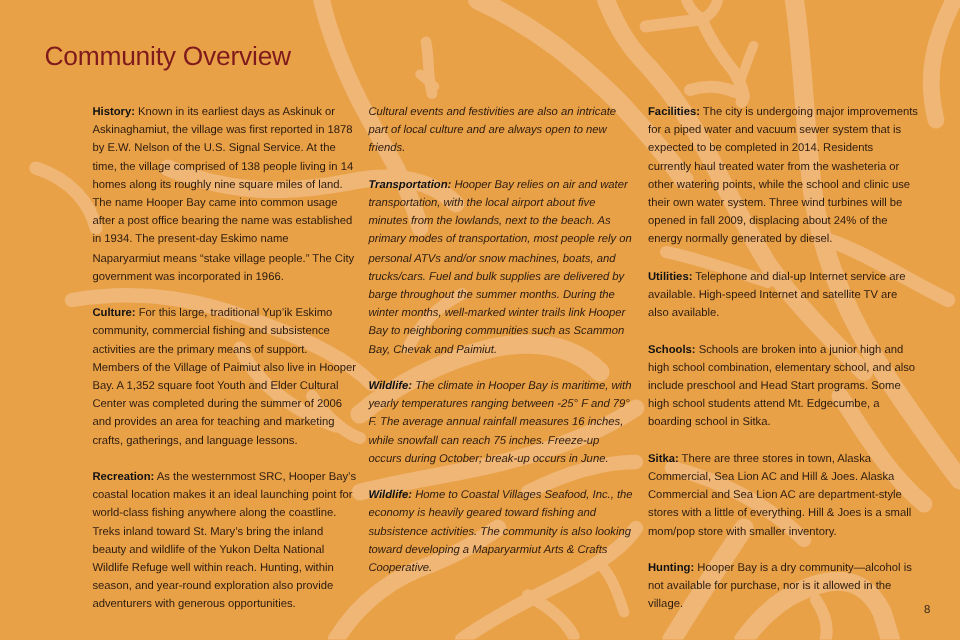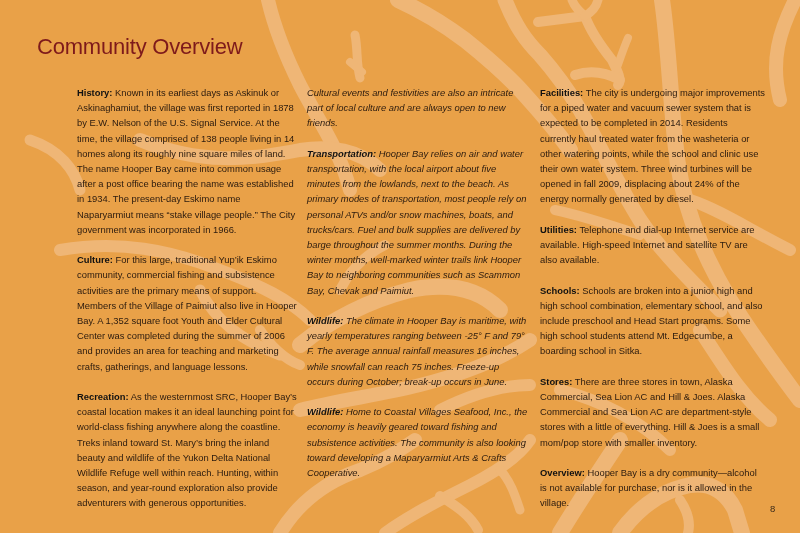--- a/index.html
+++ b/index.html
@@ -125,18 +125,18 @@
     <p class="section"><span class="label"></span><span>Cultural events and festivities are also an intricate part of local culture and are always open to new friends.</span></p>
     <p class="section"><span class="label">Transportation:</span><span> Hooper Bay relies on air and water transportation, with the local airport about five minutes from the lowlands, next to the beach. As primary modes of transportation, most people rely on personal ATVs and/or snow machines, boats, and trucks/cars. Fuel and bulk supplies are delivered by barge throughout the summer months. During the winter months, well-marked winter trails link Hooper Bay to neighboring communities such as Scammon Bay, Chevak and Paimiut.</span></p>
     <p class="section"><span class="label">Wildlife:</span><span> The climate in Hooper Bay is maritime, with yearly temperatures ranging between -25° F and 79° F. The average annual rainfall measures 16 inches, while snowfall can reach 75 inches. Freeze-up occurs during October; break-up occurs in June.</span></p>
     <p class="section"><span class="label">Wildlife:</span><span> Home to Coastal Villages Seafood, Inc., the economy is heavily geared toward fishing and subsistence activities. The community is also looking toward developing a Maparyarmiut Arts &amp; Crafts Cooperative.</span></p>
   </div>
 
   <div class="col col-3">
     <p class="section"><span class="label">Facilities:</span><span> The city is undergoing major improvements for a piped water and vacuum sewer system that is expected to be completed in 2014. Residents currently haul treated water from the washeteria or other watering points, while the school and clinic use their own water system. Three wind turbines will be opened in fall 2009, displacing about 24% of the energy normally generated by diesel.</span></p>
     <p class="section"><span class="label">Utilities:</span><span> Telephone and dial-up Internet service are available. High-speed Internet and satellite TV are also available.</span></p>
     <p class="section"><span class="label">Schools:</span><span> Schools are broken into a junior high and high school combination, elementary school, and also include preschool and Head Start programs. Some high school students attend Mt. Edgecumbe, a boarding school in Sitka.</span></p>
-    <p class="section"><span class="label">Stores:</span><span> There are three stores in town, Alaska Commercial, Sea Lion AC and Hill &amp; Joes. Alaska Commercial and Sea Lion AC are department-style stores with a little of everything. Hill &amp; Joes is a small mom/pop store with smaller inventory.</span></p>
-    <p class="section"><span class="label">Overview:</span><span> Hooper Bay is a dry community—alcohol is not available for purchase, nor is it allowed in the village.</span></p>
+    <p class="section"><span class="label">Sitka:</span><span> There are three stores in town, Alaska Commercial, Sea Lion AC and Hill &amp; Joes. Alaska Commercial and Sea Lion AC are department-style stores with a little of everything. Hill &amp; Joes is a small mom/pop store with smaller inventory.</span></p>
+    <p class="section"><span class="label">Hunting:</span><span> Hooper Bay is a dry community—alcohol is not available for purchase, nor is it allowed in the village.</span></p>
   </div>
 
   <div class="page-number">8</div>
 </div>
 
 </body></html>

